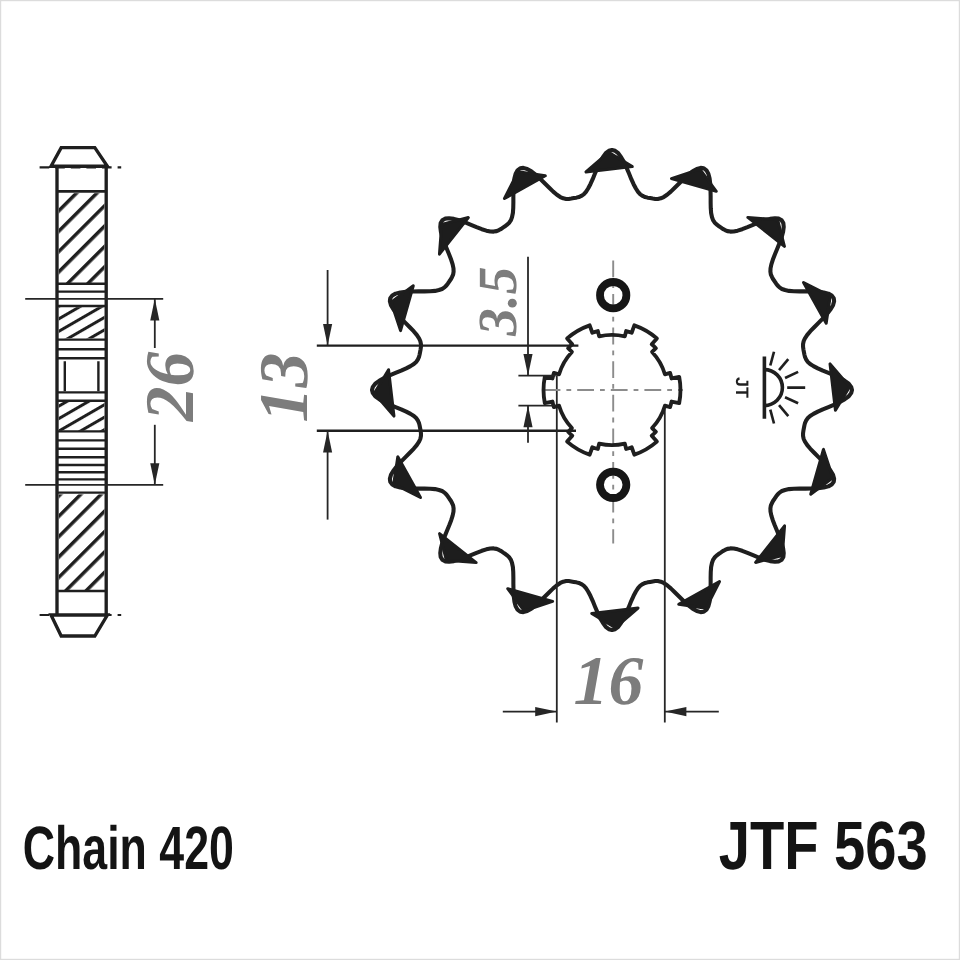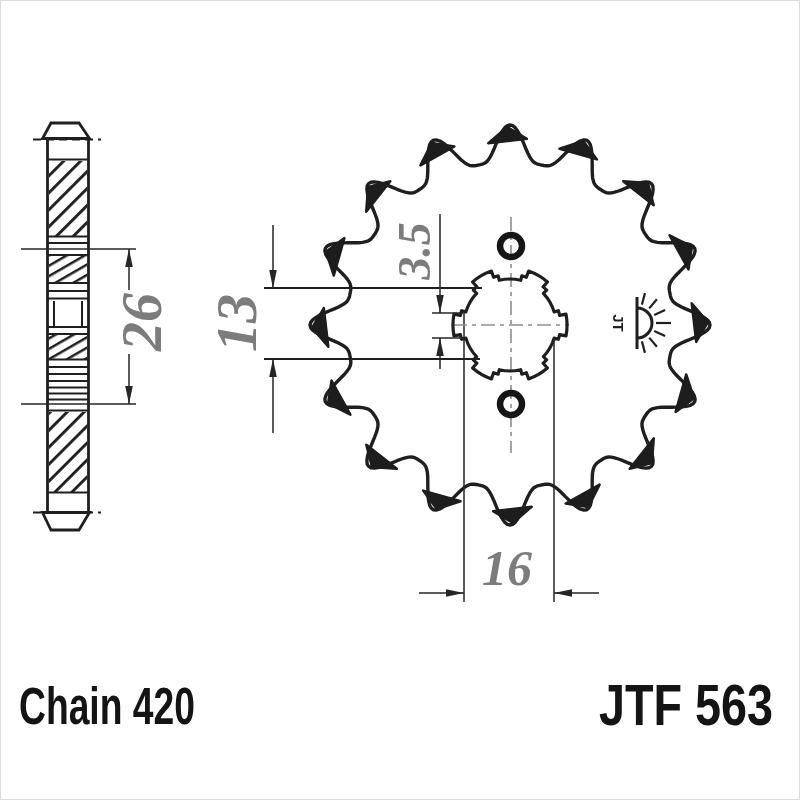--- a/index.html
+++ b/index.html
@@ -148,19 +148,19 @@
       <line x1="653.2" y1="330.0" x2="664.1" y2="335.1"></line>
       <line x1="648.2" y1="336.6" x2="655.9" y2="345.7"></line>
       <line x1="640.9" y1="340.4" x2="644.0" y2="351.9"></line>
     </g>
   </g>
 </svg>
 
 <div class="dim rot" style="left:141px;top:321px;font-size:58px;">26</div>
 <div class="dim rot" style="left:236px;top:322px;font-size:58px;">13</div>
 <div class="dim rot" style="left:414px;top:250px;font-size:46px;">3.5</div>
-<div class="dim" style="left:506px;top:567px;font-size:50px;">16</div>
+<div class="dim" style="left:506px;top:567px;font-size:58px;">16</div>
 
 <div class="jt-text" style="left:617px;top:322px;font-size:15px;">JT</div>
 
 <div class="caption" style="left:18px;top:680px;font-size:51px;transform:scaleX(0.73);">Chain 420</div>
 <div class="caption" style="left:598px;top:676px;font-size:57px;transform:scaleX(0.82);">JTF 563</div>
 </div>
 
 </body></html>

